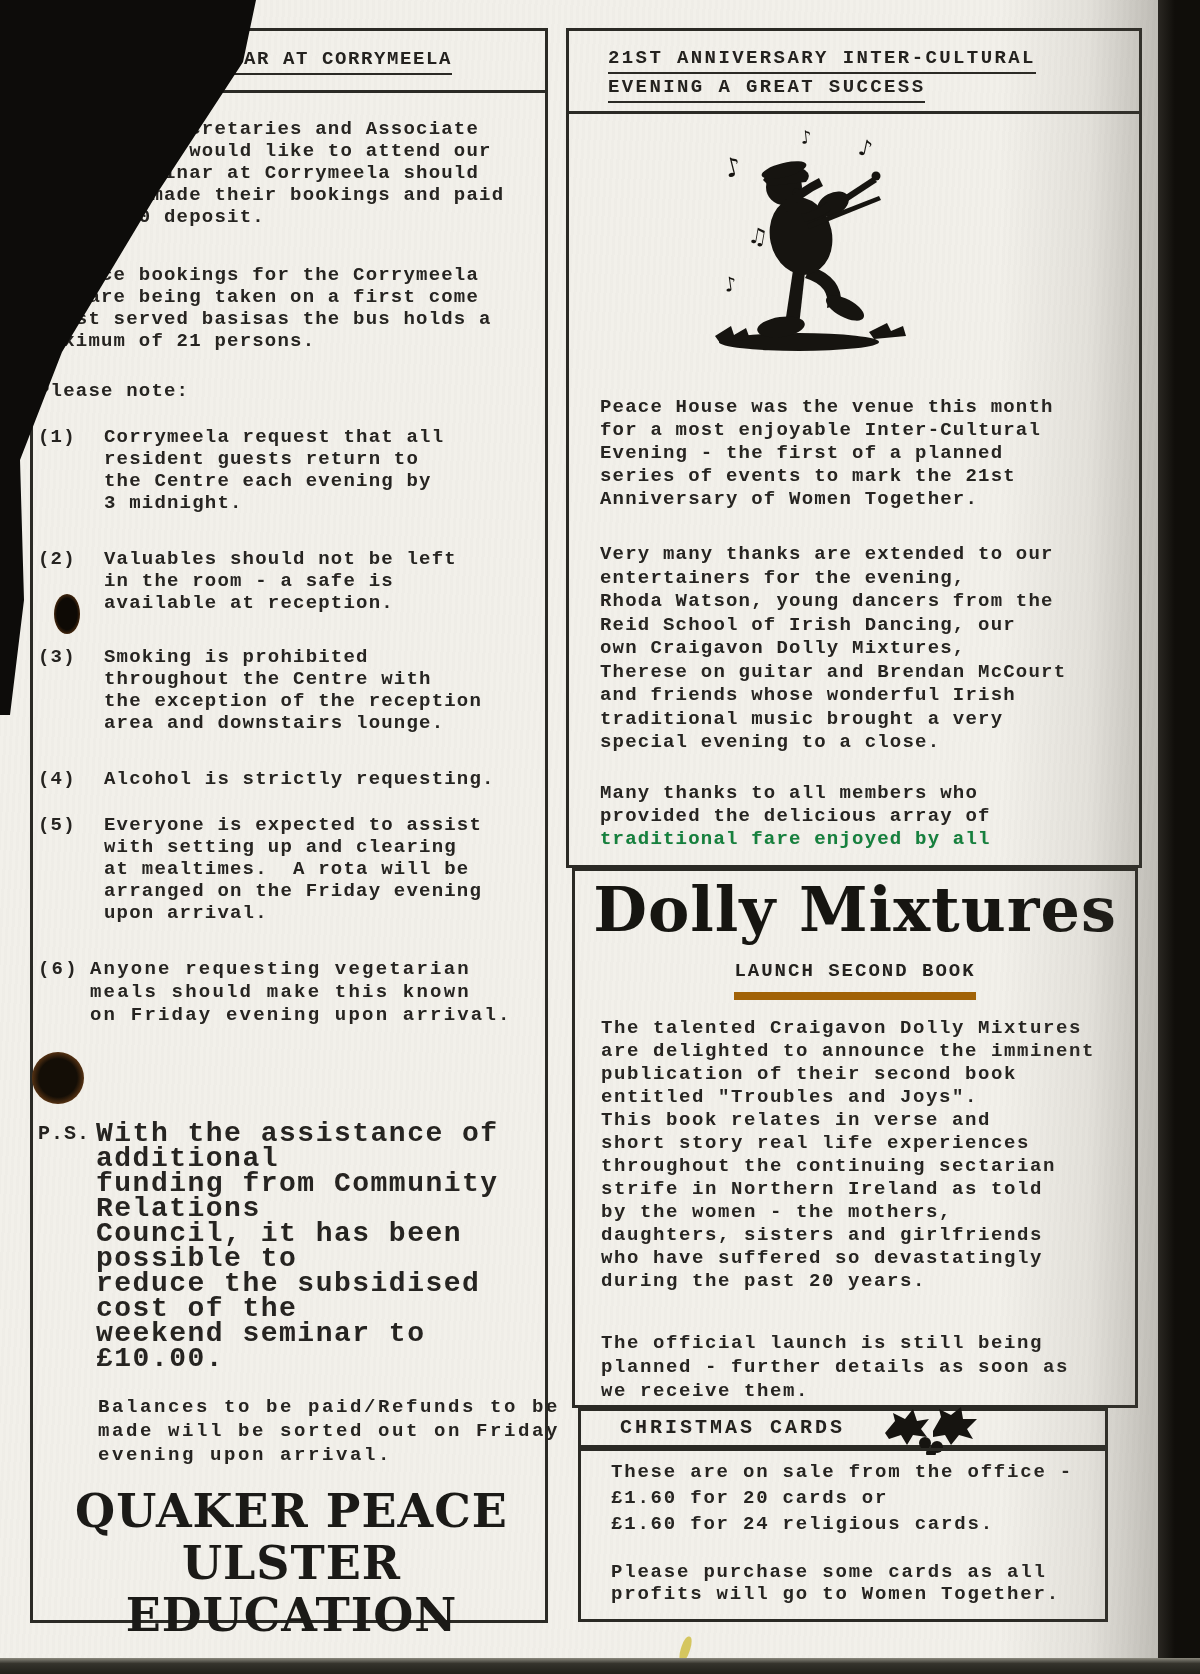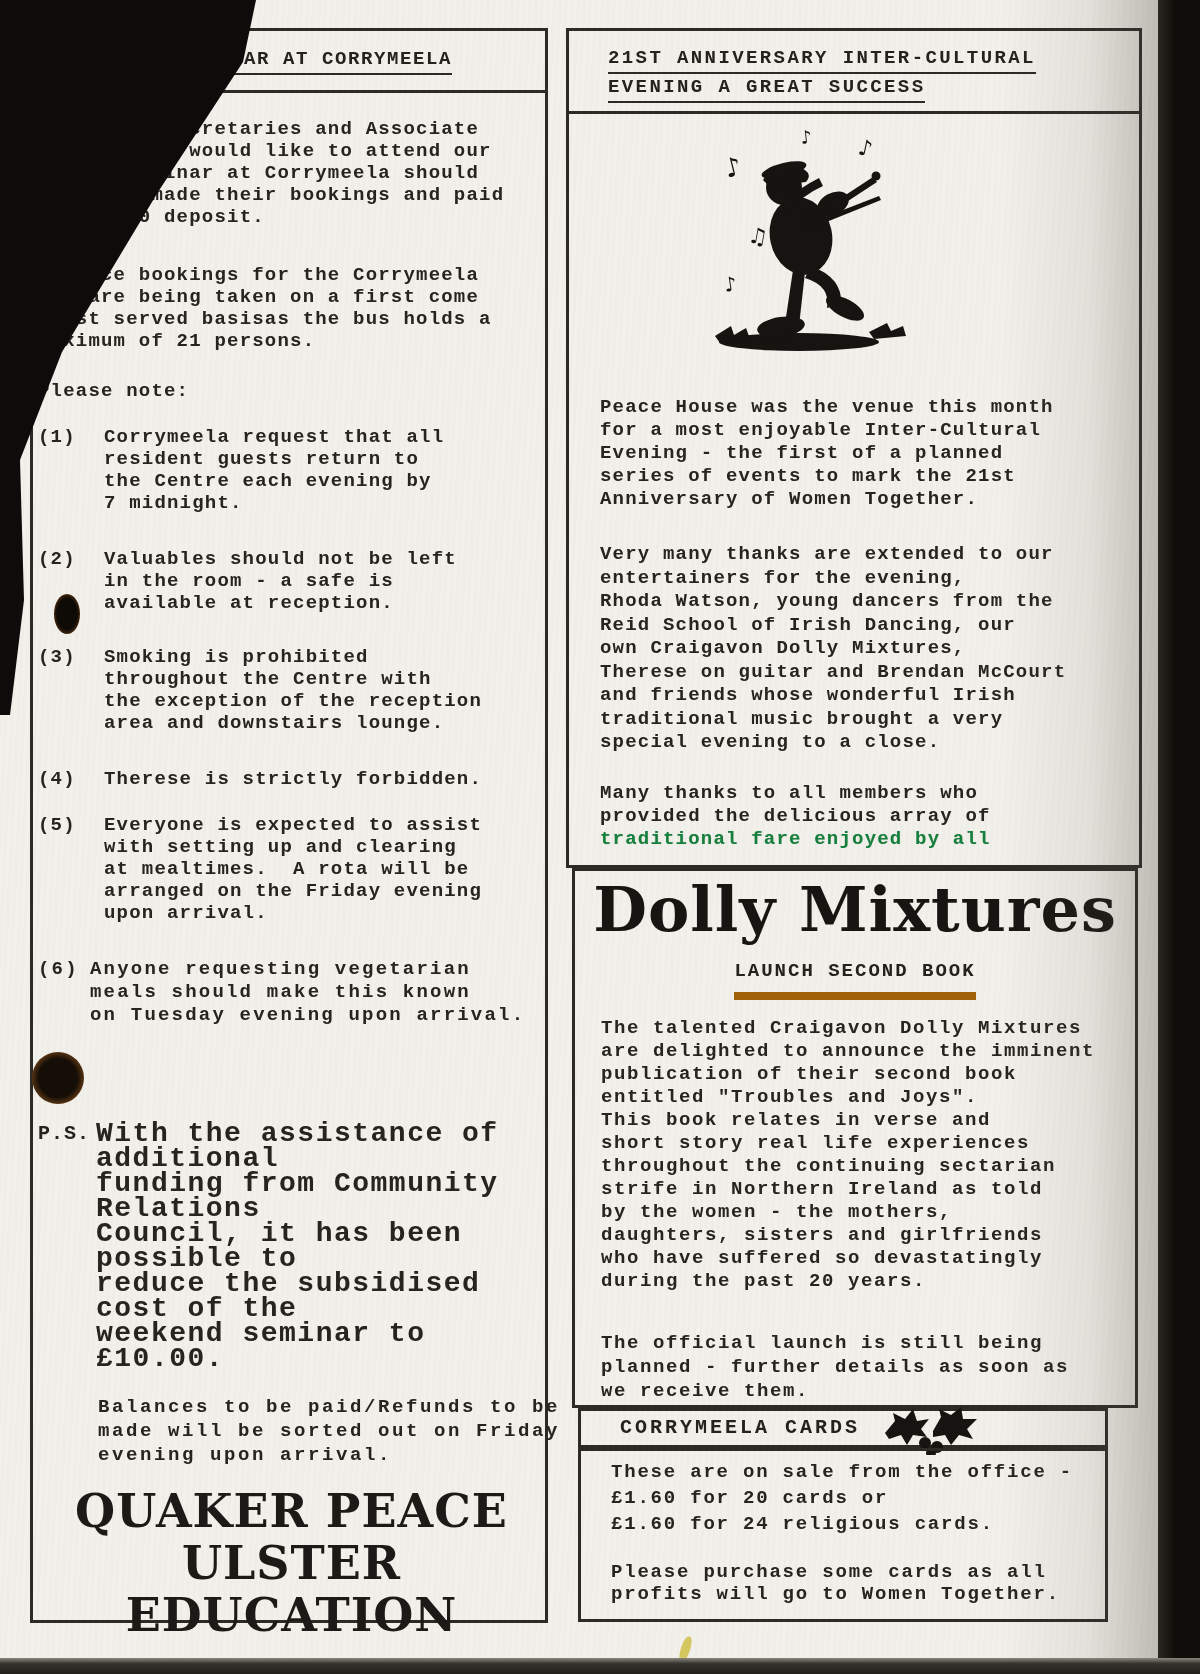--- a/index.html
+++ b/index.html
@@ -90,52 +90,52 @@
 bus are being taken on a first come
 first served basisas the bus holds a
 maximum of 21 persons.</p>
       <p class="tw pnote">Please note:</p>
 
       <div class="note-item mt24">
         <span class="tw note-num">(1)</span>
         <span class="tw">Corrymeela request that all
 resident guests return to
 the Centre each evening by
-7 midnight.</span>
+3 midnight.</span>
       </div>
       <div class="note-item mt34">
         <span class="tw note-num">(2)</span>
         <span class="tw">Valuables should not be left
 in the room - a safe is
 available at reception.</span>
       </div>
       <div class="note-item mt32">
         <span class="tw note-num">(3)</span>
         <span class="tw">Smoking is prohibited
 throughout the Centre with
 the exception of the reception
 area and downstairs lounge.</span>
       </div>
       <div class="note-item mt34">
         <span class="tw note-num">(4)</span>
-        <span class="tw">Therese is strictly forbidden.</span>
+        <span class="tw">Alcohol is strictly requesting.</span>
       </div>
       <div class="note-item mt24">
         <span class="tw note-num">(5)</span>
         <span class="tw">Everyone is expected to assist
 with setting up and clearing
 at mealtimes.  A rota will be
 arranged on the Friday evening
 upon arrival.</span>
       </div>
       <div class="note-item mt34 item6">
         <span class="tw wide note-num">(6)</span>
         <span class="tw wide">Anyone requesting vegetarian
 meals should make this known
-on Tuesday evening upon arrival.</span>
+on Friday evening upon arrival.</span>
       </div>
 
       <div class="ps">
         <span class="ps-label">P.S.</span>
         <p class="tw ps-text">With the assistance of additional
 funding from Community Relations
 Council, it has been possible to
 reduce the subsidised cost of the
 weekend seminar to £10.00.</p>
       </div>
@@ -223,21 +223,21 @@
 by the women - the mothers,
 daughters, sisters and girlfriends
 who have suffered so devastatingly
 during the past 20 years.</p>
     <p class="tw dolly-p1">The official launch is still being
 planned - further details as soon as
 we receive them.</p>
   </div>
 
   <div class="bx box-c">
-    <span class="xmas-head">CORRYMEELA CARDS</span>
+    <span class="xmas-head">CHRISTMAS CARDS</span>
     <svg class="holly" viewBox="0 0 100 52">
       <g fill="#161410">
         <path d="M4 30 L14 18 L12 10 L24 16 L32 6 L36 18 L48 16 L40 26 L46 34 L32 32 L26 42 L20 32 L8 36 Z"></path>
         <path d="M52 28 L60 14 L58 6 L70 12 L80 4 L82 16 L96 16 L86 26 L92 36 L78 32 L70 42 L64 32 L52 34 Z"></path>
         <circle cx="44" cy="40" r="6"></circle>
         <circle cx="56" cy="44" r="6"></circle>
         <circle cx="50" cy="50" r="5"></circle>
       </g>
     </svg>
   </div>

